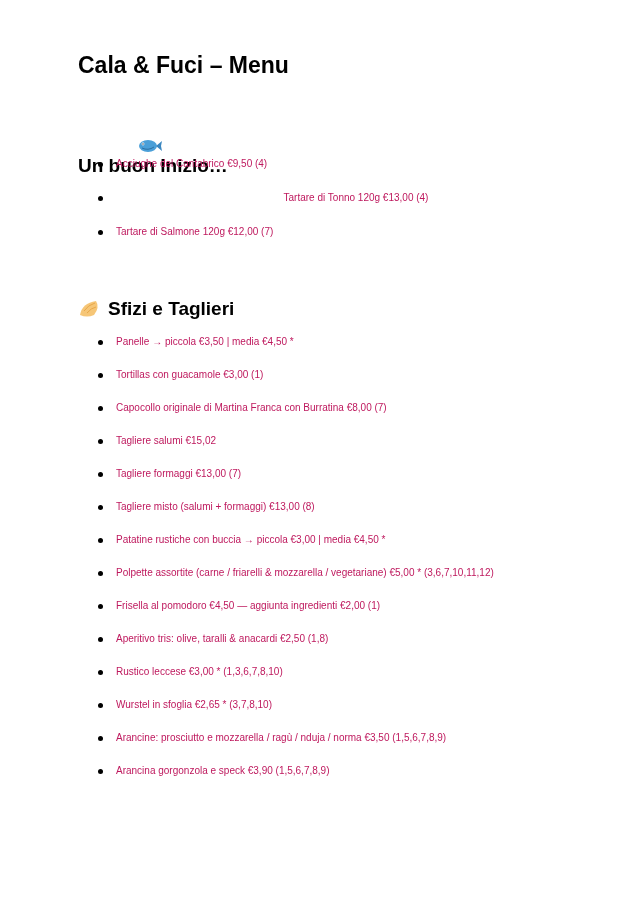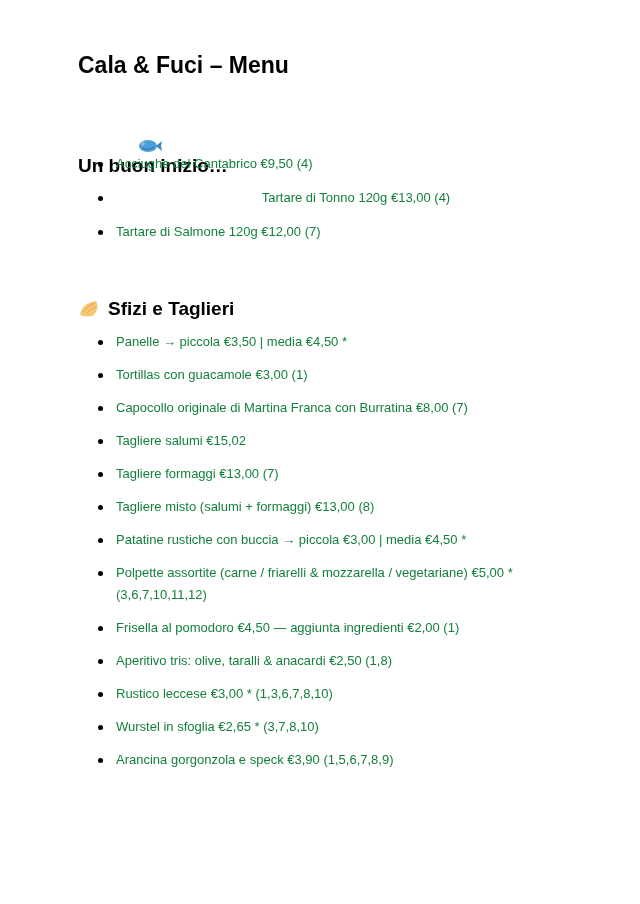--- a/index.html
+++ b/index.html
@@ -13,22 +13,22 @@
       font-size: 23px; font-weight: bold; margin: 0; letter-spacing: 0;
     }
     .section-heading {
       position: absolute; left: 78px;
       font-size: 19px; font-weight: bold; margin: 0;
       display: flex; align-items: center;
     }
     .emoji { display: inline-block; width: 24px; height: 20px; margin-right: 6px; position: relative; }
     ul.menu { list-style: none; margin: 0; padding: 0; position: absolute; left: 96px; width: 500px; }
     ul.menu li {
-      position: relative; padding-left: 20px; font-size: 13px; line-height: 22px;
-      color: #15803d;
+      position: relative; padding-left: 20px; font-size: 10px; line-height: 22px;
+      color: #be185d;
     }
     ul.menu li::before {
       content: ""; position: absolute; left: 2px; top: 9px;
       width: 5px; height: 5px; border-radius: 50%; background: #000;
     }
   </style>
 </head>
 <body>
 
 <h1 class="page-title">Cala &amp; Fuci – Menu</h1>
@@ -69,14 +69,15 @@
   <li style="margin-bottom:11px;">Capocollo originale di Martina Franca con Burratina €8,00 (7)</li>
   <li style="margin-bottom:11px;">Tagliere salumi €15,02</li>
   <li style="margin-bottom:11px;">Tagliere formaggi €13,00 (7)</li>
   <li style="margin-bottom:11px;">Tagliere misto (salumi + formaggi) €13,00 (8)</li>
   <li style="margin-bottom:11px;">Patatine rustiche con buccia → piccola €3,00 | media €4,50 *</li>
   <li style="margin-bottom:11px; width:410px; line-height:22px;">Polpette assortite (carne / friarelli &amp; mozzarella / vegetariane) €5,00 * (3,6,7,10,11,12)</li>
   <li style="margin-bottom:11px;">Frisella al pomodoro €4,50 — aggiunta ingredienti €2,00 (1)</li>
   <li style="margin-bottom:11px;">Aperitivo tris: olive, taralli &amp; anacardi €2,50 (1,8)</li>
   <li style="margin-bottom:11px;">Rustico leccese €3,00 * (1,3,6,7,8,10)</li>
   <li style="margin-bottom:11px;">Wurstel in sfoglia €2,65 * (3,7,8,10)</li>
+  <li style="margin-bottom:11px;">Arancine: prosciutto e mozzarella / ragù / nduja / norma €3,50 (1,5,6,7,8,9)</li>
   <li>Arancina gorgonzola e speck €3,90 (1,5,6,7,8,9)</li>
 </ul>
 
 </body></html>

